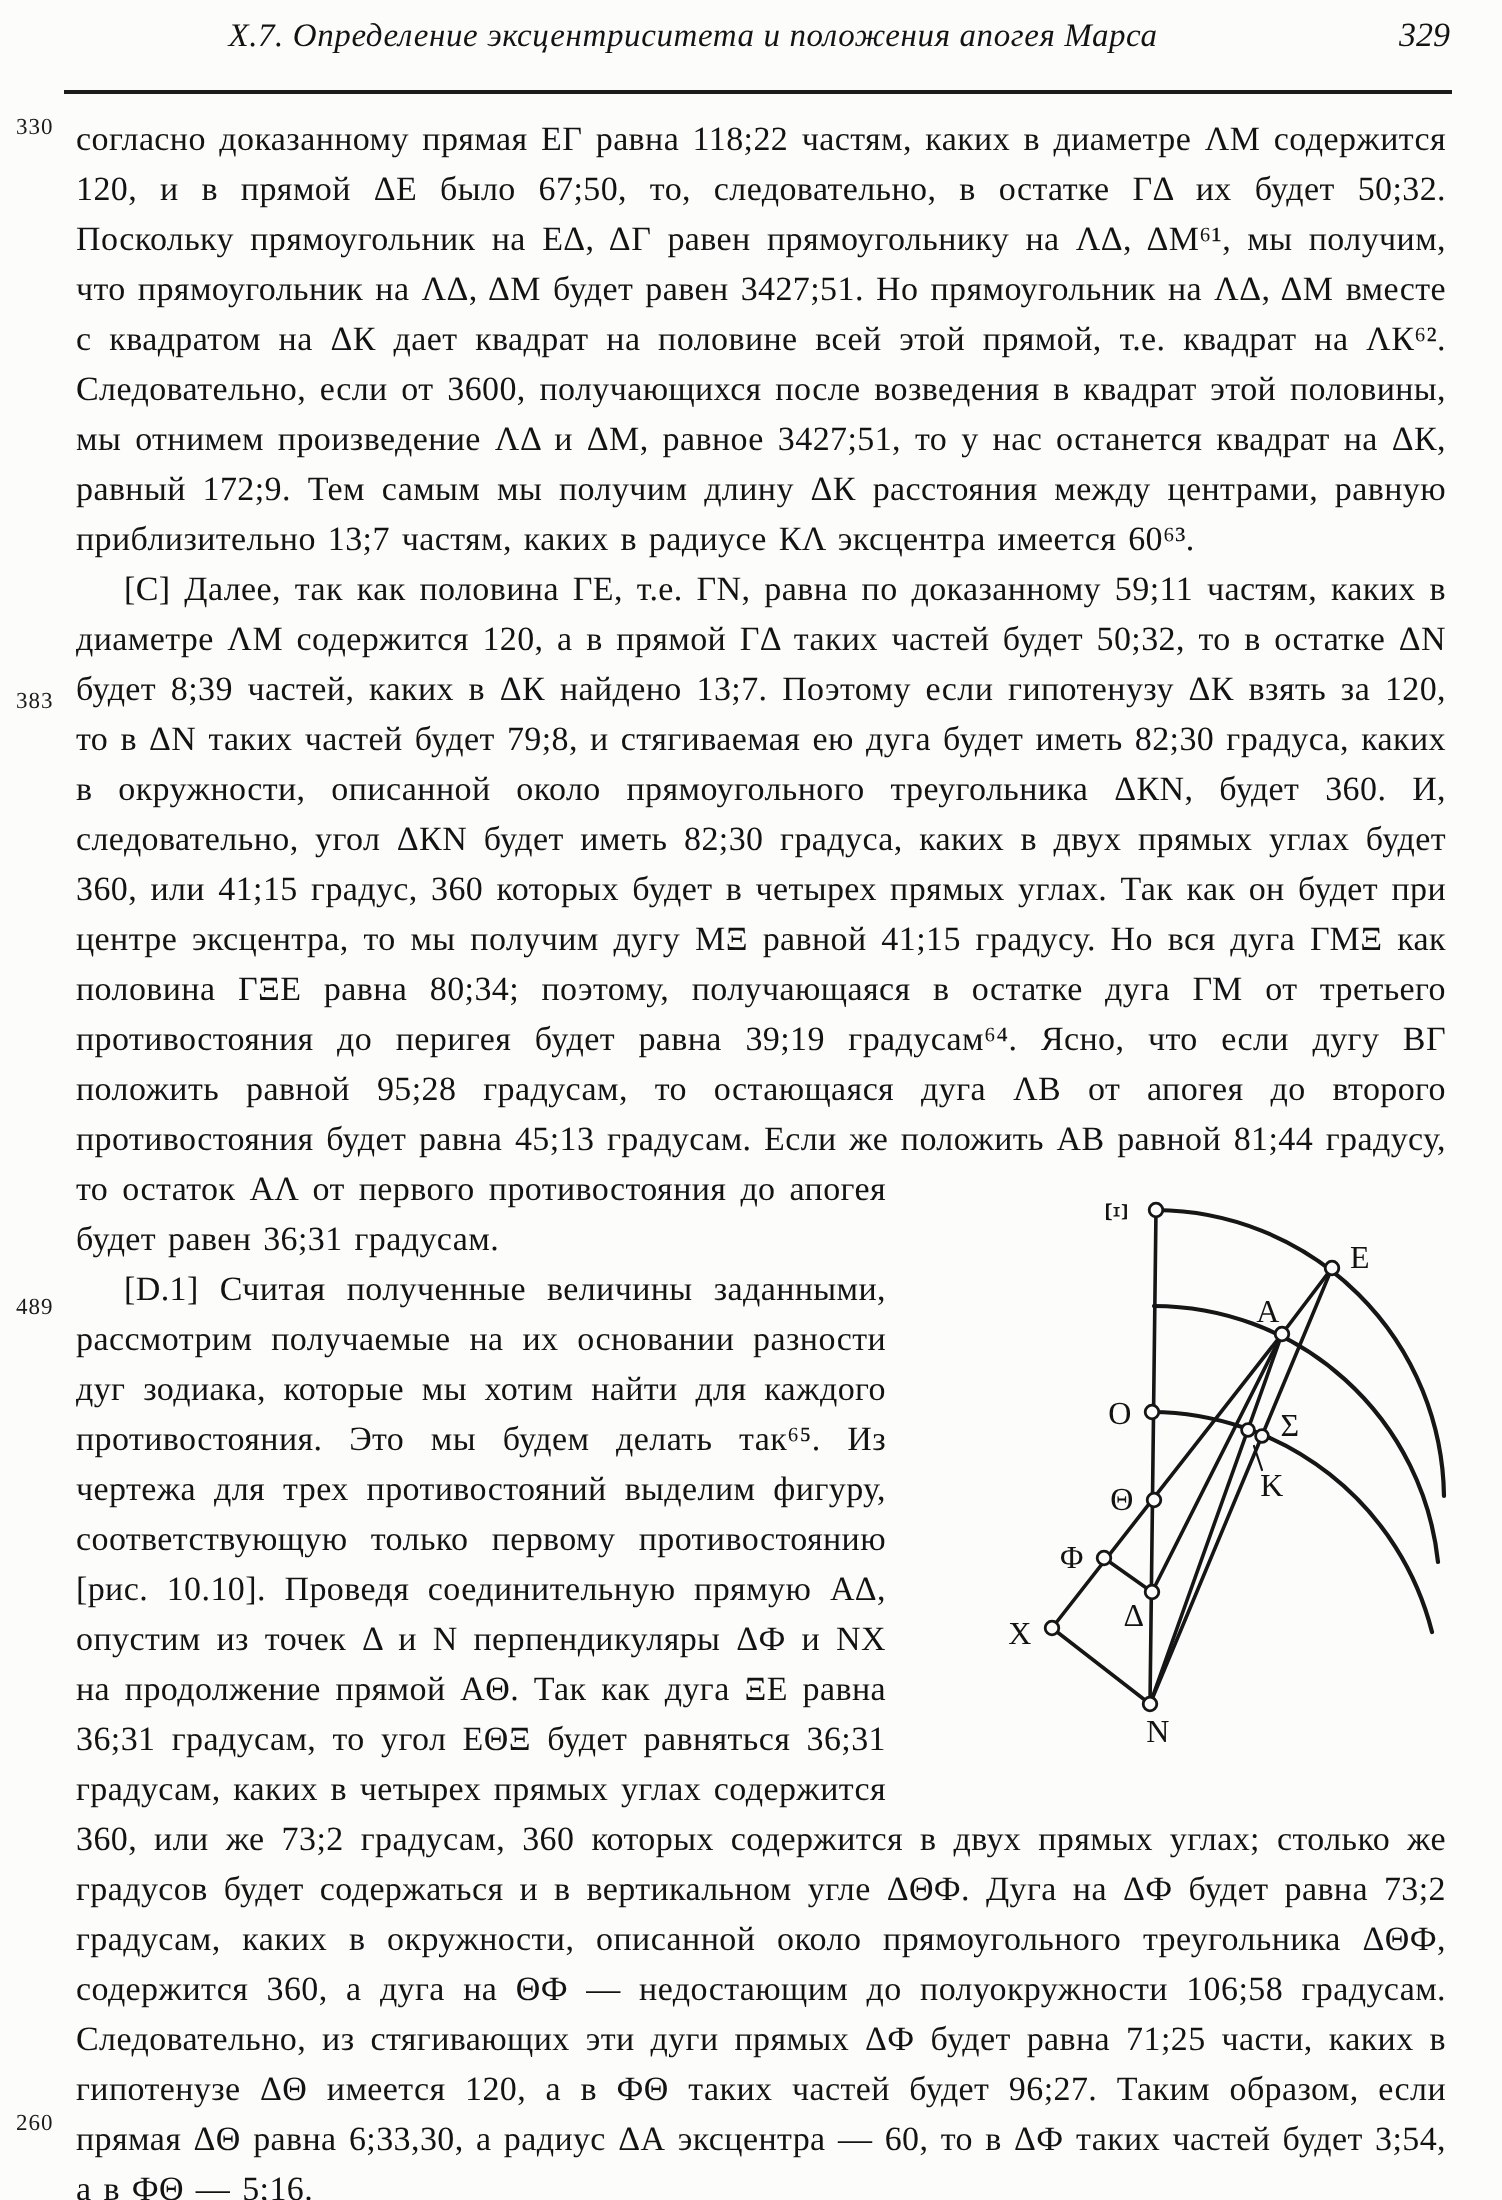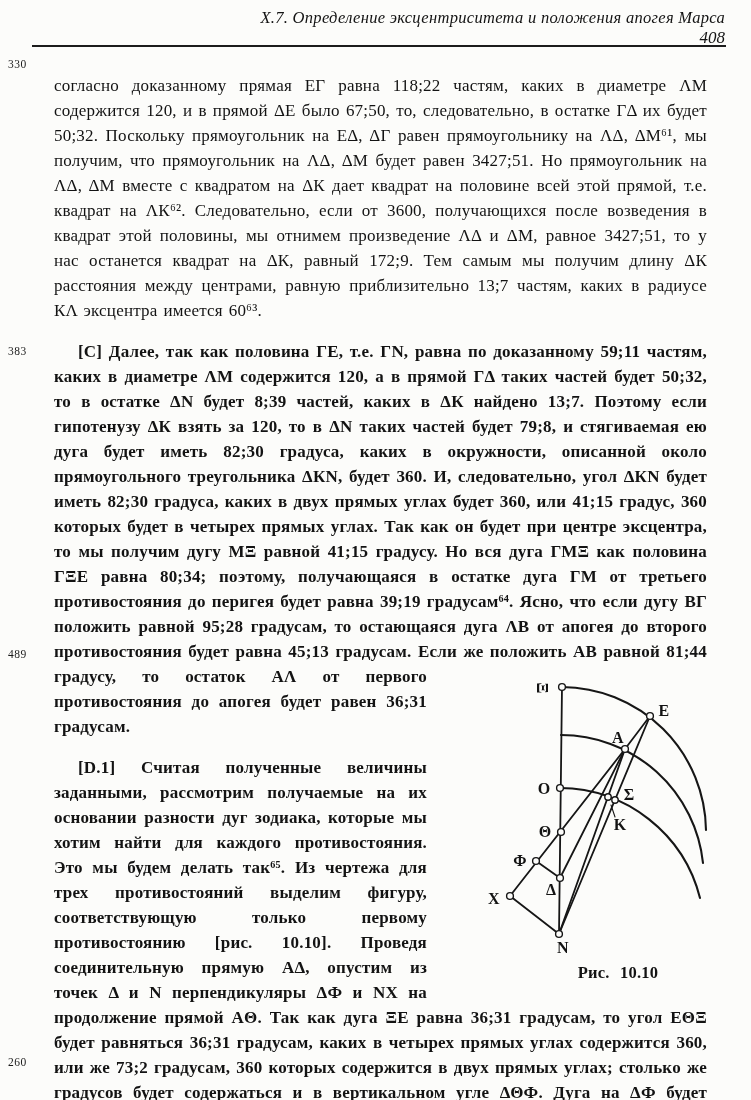--- a/index.html
+++ b/index.html
@@ -6,37 +6,37 @@
   .page{
     position:relative;
     width:751px;height:1100px;
     background:#fcfcfa;
     overflow:hidden;
     font-family:"Liberation Serif","DejaVu Serif",serif;
     color:#131313;
   }
   .header{
     position:absolute;top:8px;left:38px;right:26px;
-    display:flex;align-items:flex-end;
-    font-style:italic;font-size:16.5px;flex-direction:column;
+    display:flex;align-items:center;
+    font-style:italic;font-size:16.5px;
   }
   .header-title{flex:1;text-align:center;letter-spacing:0.3px;}
   .page-num{width:70px;text-align:right;font-size:17px;}
   .rule{
     position:absolute;top:45px;left:32px;right:25px;
     border-top:2.5px solid #1c1c1c;
   }
   .content{
     position:absolute;top:57px;left:38px;width:685px;
     font-size:17px;line-height:25px;
     text-align:justify;
     letter-spacing:0.2px;word-spacing:1.5px;
   }
-  .content p{margin:16px;padding:0;}
-  .indent{text-indent:24px;font-weight:bold;}
+  .content p{margin:0;padding:0;}
+  .indent{text-indent:24px;}
   .margin-num{
     position:absolute;left:8px;
     font-size:11.5px;letter-spacing:0.5px;color:#1a1a1a;
   }
   .fig{
     float:right;
     width:288px;height:318px;
     margin:2px -20px 4px 12px;
   }
   .fig svg{display:block;}
@@ -51,21 +51,21 @@
   .diagram-point{stroke:#161616;stroke-width:1.4;fill:#fcfcfa;}
   .diagram-label{font-family:"Liberation Serif","DejaVu Serif",serif;font-size:16px;fill:#131313;}
 </style>
 </head>
 <body>
 
 <div class="page">
 
   <div class="header">
     <div class="header-title">X.7. Определение эксцентриситета и положения апогея Марса</div>
-    <div class="page-num">408</div>
+    <div class="page-num">329</div>
   </div>
 
   <div class="rule"></div>
 
   <span class="margin-num" style="top:58px">330</span>
   <span class="margin-num" style="top:345px">383</span>
   <span class="margin-num" style="top:648px">489</span>
   <span class="margin-num" style="top:1056px">260</span>
 
   <div class="content">
@@ -115,21 +115,20 @@
             <text class="diagram-label" x="105" y="128" text-anchor="middle">O</text>
             <text class="diagram-label" x="190" y="134" text-anchor="middle">Σ</text>
             <text class="diagram-label" x="181" y="164" text-anchor="middle">K</text>
             <text class="diagram-label" x="106" y="171" text-anchor="middle">Θ</text>
             <text class="diagram-label" x="81" y="200" text-anchor="middle">Φ</text>
             <text class="diagram-label" x="112" y="229" text-anchor="middle">Δ</text>
             <text class="diagram-label" x="55" y="238" text-anchor="middle">X</text>
             <text class="diagram-label" x="124" y="287" text-anchor="middle">N</text>
           </g>
         </svg>
-        <span class="fig-caption" style="display:block">Рис. 10.10</span>
       </span><span>81;44 градусу, то остаток АΛ от первого противостояния до апогея будет равен 36;31 градусам.</span>
     </p>
 
     <p class="indent">
       <span>[D.1] Считая полученные величины заданными, рассмотрим получаемые на их основании разности дуг зодиака, которые мы хотим найти для каждого противостояния. Это мы будем делать так⁶⁵. Из чертежа для трех противостояний выделим фигуру, соответствующую только первому противостоянию [рис. 10.10]. Проведя соединительную прямую АΔ, опустим из точек Δ и N перпендикуляры ΔФ и NХ на продолжение прямой АΘ. Так как дуга ΞЕ равна 36;31 градусам, то угол ЕΘΞ будет равняться 36;31 градусам, каких в четырех прямых углах содержится 360, или же 73;2 градусам, 360 которых содержится в двух прямых углах; столько же градусов будет содержаться и в вертикальном угле ΔΘФ. Дуга на ΔФ будет равна 73;2 градусам, каких в окружности, описанной около прямоугольного треугольника ΔΘФ, содержится 360, а дуга на ΘФ — недостающим до полуокружности 106;58 градусам. Следовательно, из стягивающих эти дуги прямых ΔФ будет равна 71;25 части, каких в гипотенузе ΔΘ имеется 120, а в ФΘ таких частей будет 96;27. Таким образом, если прямая ΔΘ равна 6;33,30, а радиус ΔА эксцентра — 60, то в ΔФ таких частей будет 3;54, а в ФΘ — 5;16.</span>
     </p>
 
   </div>
 </div>
 

